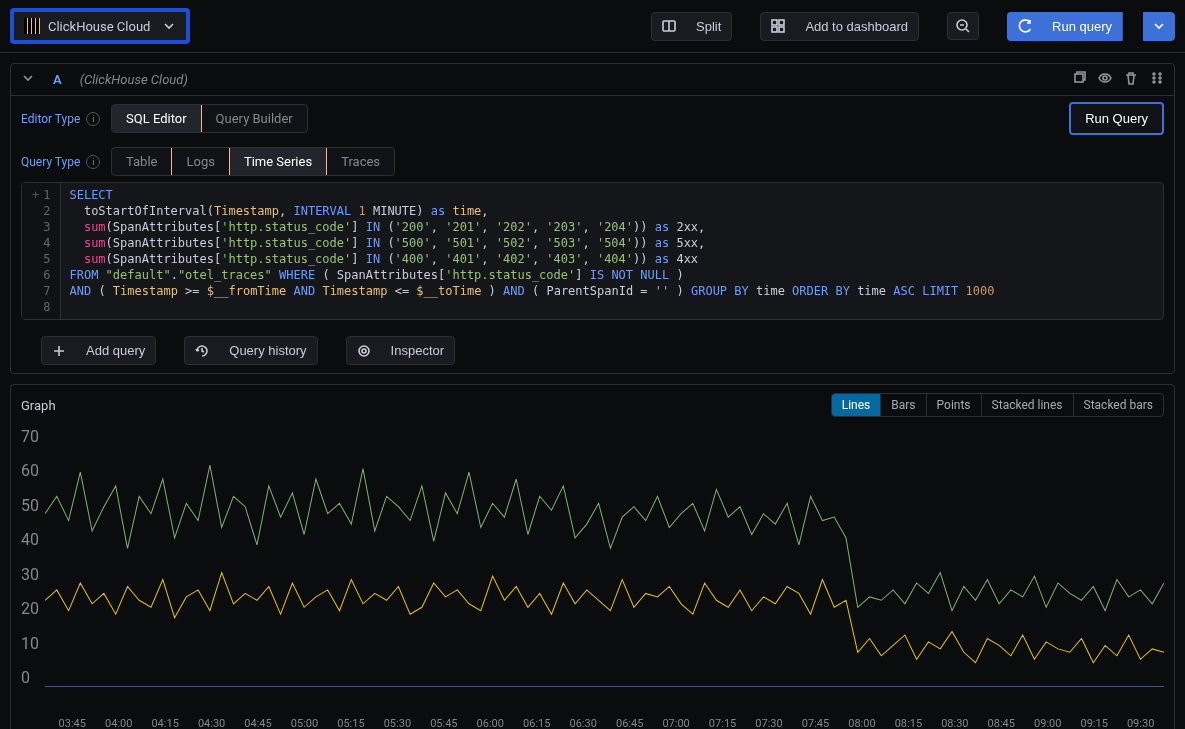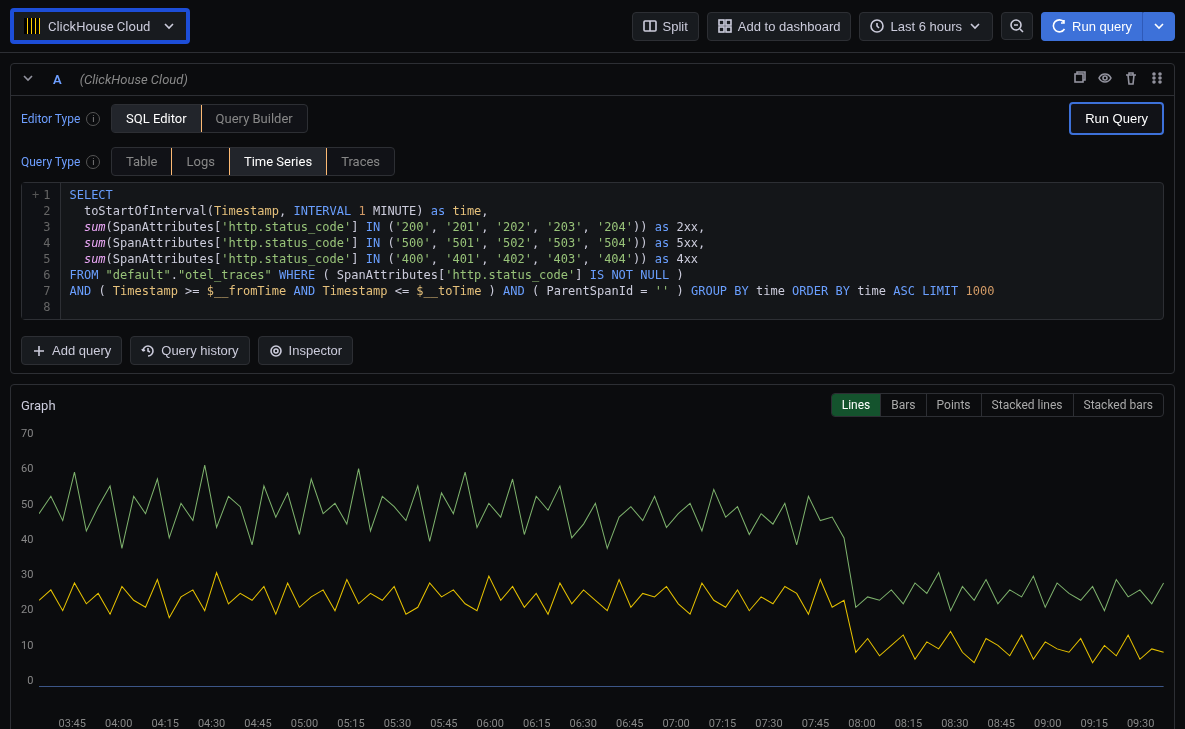--- a/index.html
+++ b/index.html
@@ -38,28 +38,29 @@
   background: #ffcc00;
   display: flex;
 }
 .ds-logo span { width: 3px; background: #000; margin-right: 1px; }
 .ds-logo span:last-child { margin-right: 0; }
 
 .toolbar-right { display: flex; gap: 8px; align-items: center; }
 .btn {
   display: flex;
   align-items: center;
-  gap: 6px;
+  gap: 20px;
   background: #181b1f;
   border: 1px solid #2d2f34;
   border-radius: 4px;
   padding: 6px 10px;
   color: #ccccdc;
   cursor: pointer;
   font-size: 13px;
+  margin-left: 20px;
 }
 .btn-icon-only { padding: 6px 8px; }
 .btn-primary {
   background: #3d71d9;
   border-color: #3d71d9;
   color: #fff;
 }
 .btn-primary-split { display: flex; }
 .btn-primary-split .main {
   border-top-right-radius: 0;
@@ -161,21 +162,21 @@
 }
 .gutter div { padding: 0 4px; }
 .gutter .plus { color: #555; margin-right: 4px; }
 .code {
   padding: 4px 8px;
   white-space: pre;
   overflow-x: auto;
   color: #ccccdc;
 }
 .kw { color: #6a9fff; }
-.fn { color: #f0abfc; font-style: italic; }
+.fn { color: #ec4899; }
 .id { color: #e5c07b; }
 .str { color: #98c379; }
 .num { color: #d19a66; }
 
 .query-actions {
   display: flex;
   gap: 8px;
   padding: 8px 10px;
 }
 
@@ -195,34 +196,34 @@
 .graph-title { color: #ccccdc; font-size: 13px; }
 .viz-tabs {
   display: flex;
   border: 1px solid #2d2f34;
   border-radius: 4px;
   overflow: hidden;
   font-size: 12px;
 }
 .viz-tab { padding: 4px 10px; cursor: pointer; color: #aaa; border-right: 1px solid #2d2f34; }
 .viz-tab:last-child { border-right: none; }
-.viz-tab.active { background: #14532d; color: #fff; }
+.viz-tab.active { background: #0369a1; color: #fff; }
 
 .chart-area {
   position: relative;
   height: 280px;
   display: flex;
 }
 .y-axis {
   display: flex;
   flex-direction: column;
   justify-content: space-between;
-  align-items: flex-end;
+  align-items: flex-start;
   padding-right: 6px;
-  font-size: 11px;
+  font-size: 16px;
   color: #888;
   height: 260px;
 }
 .plot {
   flex: 1;
   position: relative;
   height: 260px;
 }
 .plot svg { width: 100%; height: 100%; }
 
@@ -271,30 +272,20 @@
       <span>Split</span>
     </button>
     <button class="btn">
       <svg class="icon">
           <rect x="1" y="1" width="5" height="5"></rect>
           <rect x="8" y="1" width="5" height="5"></rect>
           <rect x="1" y="8" width="5" height="5"></rect>
           <rect x="8" y="8" width="5" height="5"></rect>
         </svg>
       <span>Add to dashboard</span>
-    </button>
-    <button class="btn">
-      <svg class="icon">
-          <circle cx="7" cy="7" r="6"></circle>
-          <path d="M7 4v3l2 2"></path>
-        </svg>
-      <span>Last 6 hours</span>
-      <svg class="icon">
-          <path d="M3 5l4 4 4-4"></path>
-        </svg>
     </button>
     <button class="btn btn-icon-only">
       <svg class="icon">
           <circle cx="6" cy="6" r="5"></circle>
           <path d="M10 10l3 3M4 6h4"></path>
         </svg>
     </button>
     <div class="btn-primary-split">
       <button class="btn btn-primary main">
         <svg class="icon">

